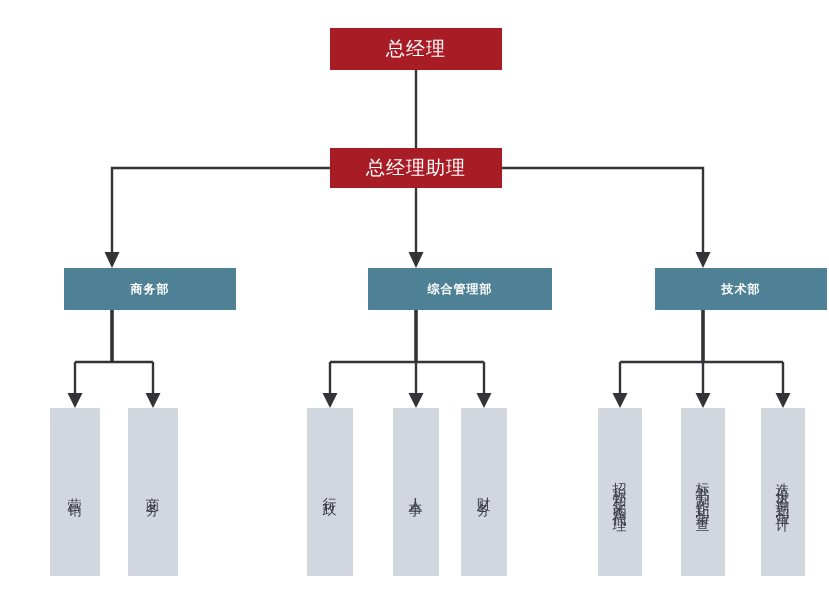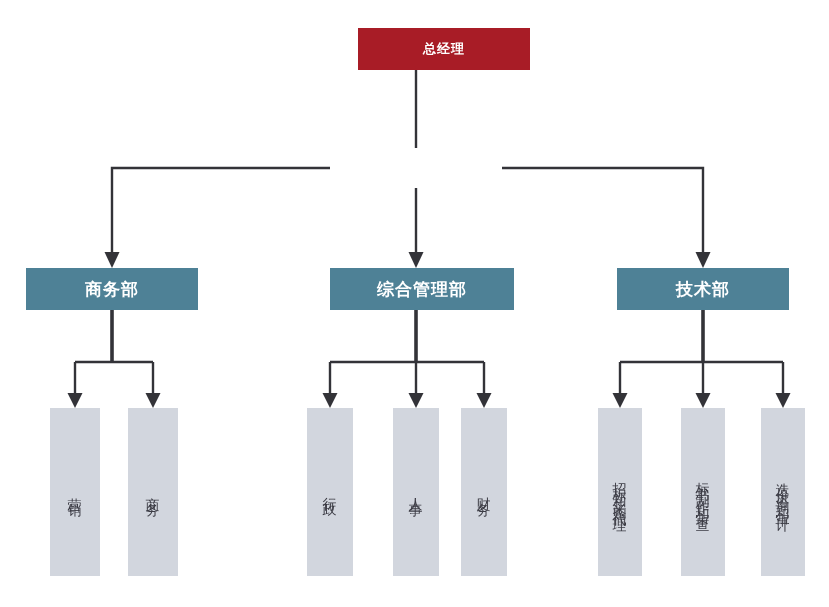--- a/index.html
+++ b/index.html
@@ -42,31 +42,31 @@
     position:absolute;
     display:flex;
     align-items:center;
     justify-content:center;
     box-sizing:border-box;
     text-align:center;
   }
   .node.exec{
     background:var(--color-executive);
     color:var(--color-text-light);
-    font-size:13px;
-    font-weight:700;
+    font-size:19px;
+    font-weight:400;
     letter-spacing:1px;
-    margin-left:28px;
   }
   .node.dept{
     background:var(--color-department);
     color:var(--color-text-light);
-    font-size:17px;
+    font-size:12px;
     font-weight:600;
     letter-spacing:1px;
+    margin-left:38px;
   }
   .node.team{
     background:var(--color-team);
     color:var(--color-text-dark);
     font-size:14px;
     writing-mode:vertical-rl;
     text-orientation:upright;
     letter-spacing:6px;
     font-weight:400;
   }
@@ -131,20 +131,21 @@
       <path class="line" d="M620 362 L620 393"></path>
       <polygon points="620,408 612.5,393 627.5,393"></polygon>
       <path class="line" d="M703 362 L703 393"></path>
       <polygon points="703,408 695.5,393 710.5,393"></polygon>
       <path class="line" d="M783 362 L783 393"></path>
       <polygon points="783,408 775.5,393 790.5,393"></polygon>
     </g>
   </svg>
 
   <div class="node exec" id="n-ceo">总经理</div>
+  <div class="node exec" id="n-assistant">总经理助理</div>
 
   <div class="node dept" id="n-dept1">商务部</div>
   <div class="node dept" id="n-dept2">综合管理部</div>
   <div class="node dept" id="n-dept3">技术部</div>
 
   <div class="node team" id="n-l1">营销</div>
   <div class="node team" id="n-l2">商务</div>
 
   <div class="node team" id="n-m1">行政</div>
   <div class="node team" id="n-m2">人事</div>

